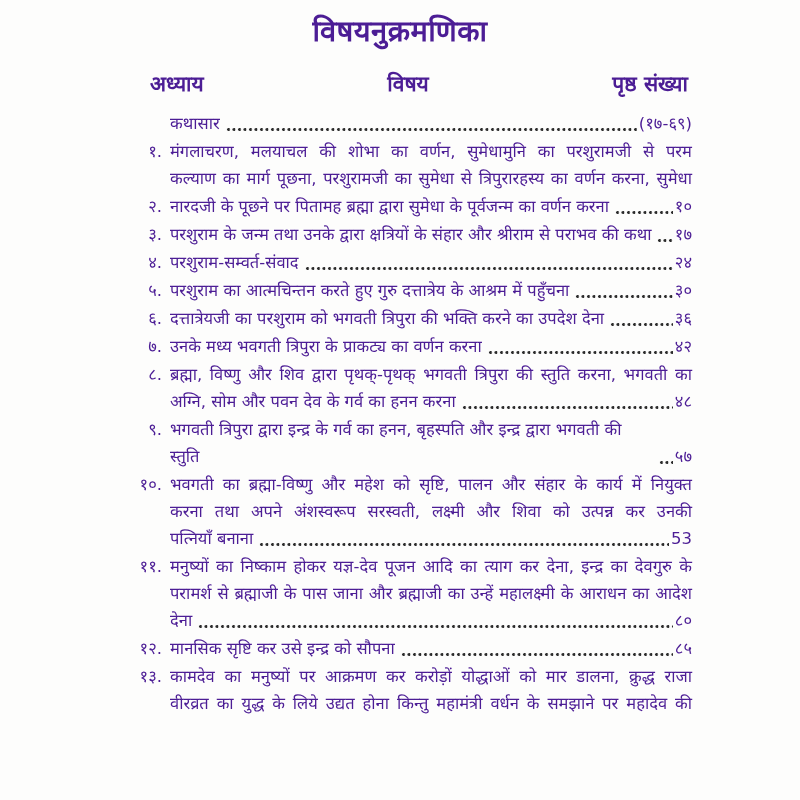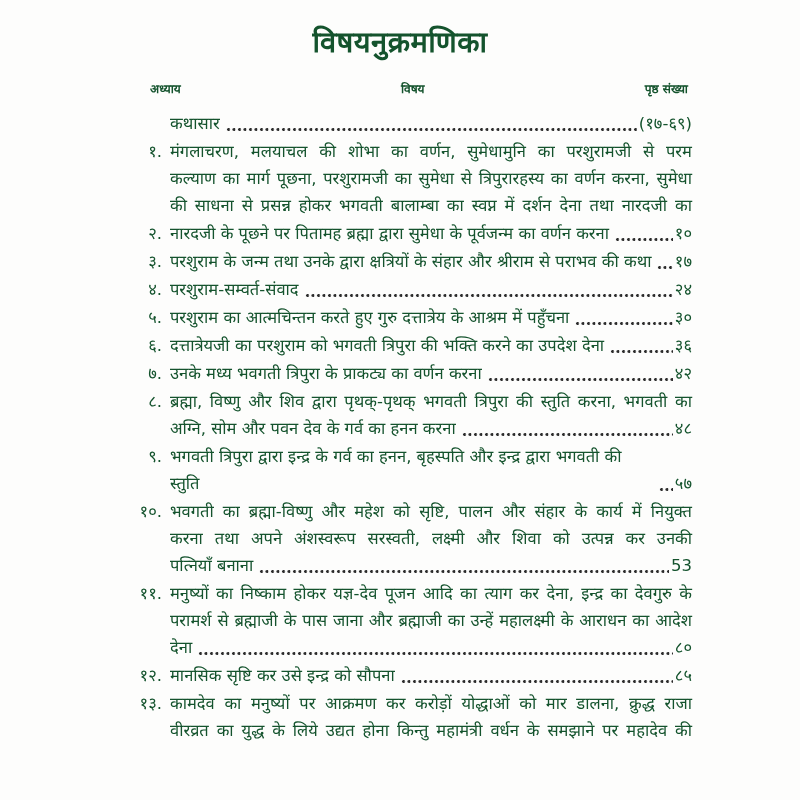--- a/index.html
+++ b/index.html
@@ -5,40 +5,40 @@
   html, body {
     margin: 0;
     padding: 0;
     background: #ffffff;
   }
   .sheet {
     position: relative;
     width: 800px;
     height: 800px;
     background: #fdfdfc;
-    color: #14532d;
+    color: #4c1d95;
     font-family: "DejaVu Sans", sans-serif;
     box-sizing: border-box;
-    padding-top: 21px;
+    padding-top: 10px;
     overflow: hidden;
   }
   .title {
     text-align: center;
     font-size: 29px;
     font-weight: bold;
     margin: 0 0 20px 0;
     letter-spacing: 0.5px;
   }
   .colhead {
     display: flex;
     justify-content: space-between;
     align-items: baseline;
     padding: 0 112px 0 150px;
     margin-bottom: 13px;
-    font-size: 12px;
+    font-size: 21px;
     font-weight: bold;
   }
   .toc {
     margin: 0 108px 0 118px;
   }
   .entry {
     display: flex;
     margin-bottom: 1px;
   }
   .num {
@@ -101,21 +101,20 @@
           <span class="pg">(१७-६९)</span>
         </div>
       </div>
     </div>
 
     <div class="entry">
       <span class="num">१.</span>
       <div class="body">
         <div class="line fill">मंगलाचरण, मलयाचल की शोभा का वर्णन, सुमेधामुनि का परशुरामजी से परम</div>
         <div class="line fill">कल्याण का मार्ग पूछना, परशुरामजी का सुमेधा से त्रिपुरारहस्य का वर्णन करना, सुमेधा</div>
-        <div class="line fill">की साधना से प्रसन्न होकर भगवती बालाम्बा का स्वप्न में दर्शन देना तथा नारदजी का</div>
       </div>
     </div>
 
     <div class="entry">
       <span class="num">२.</span>
       <div class="body">
         <div class="line lastline">
           <span class="txt">नारदजी के पूछने पर पितामह ब्रह्मा द्वारा सुमेधा के पूर्वजन्म का वर्णन करना</span>
           <span class="leader"></span>
           <span class="pg">१०</span>

